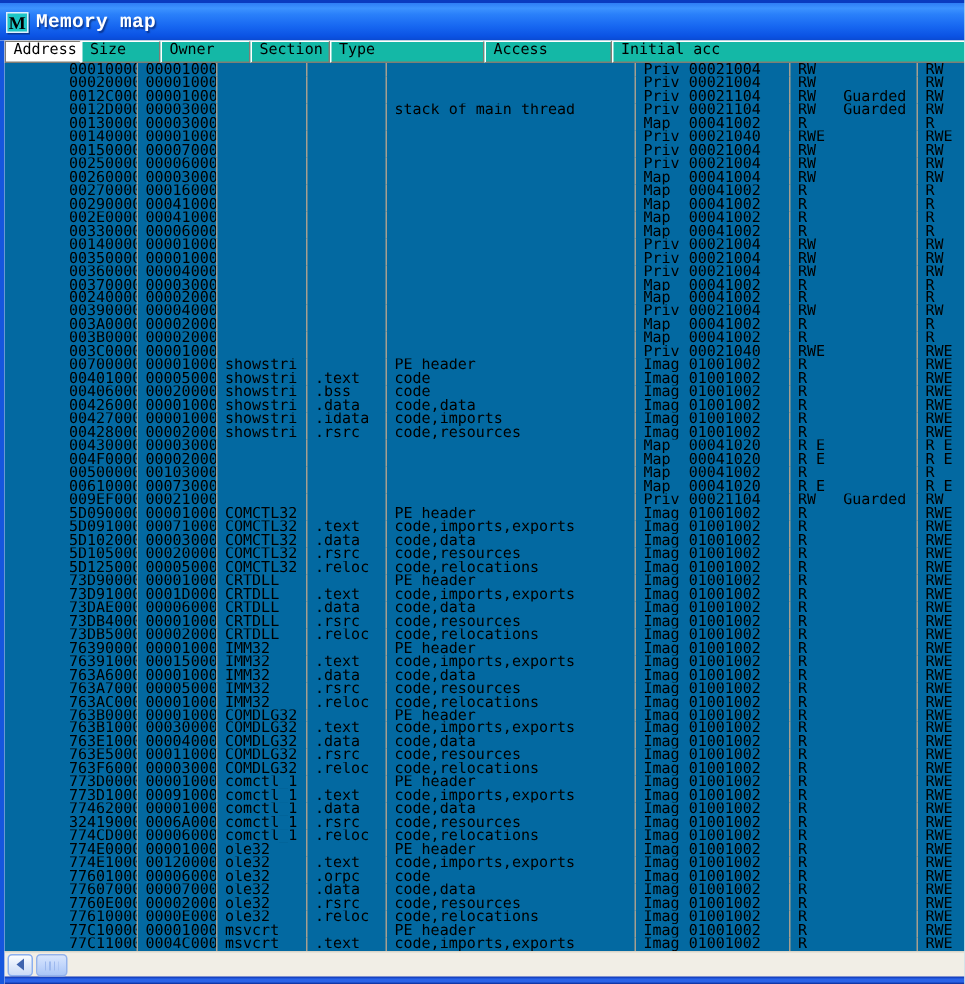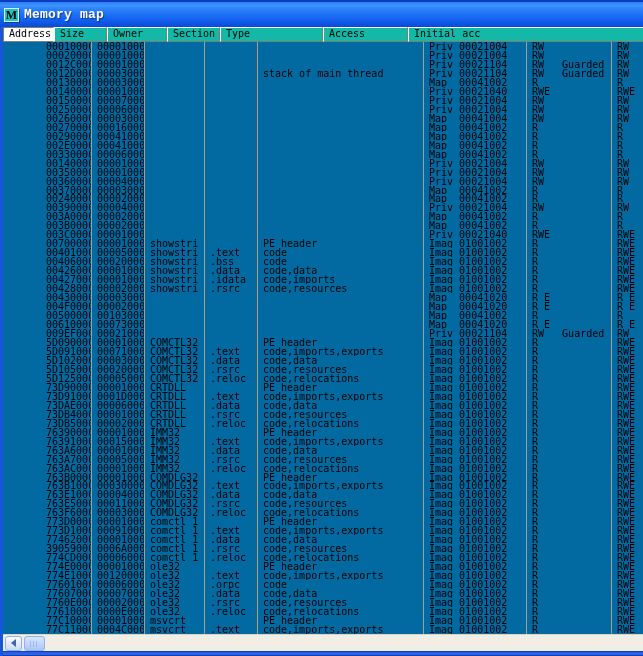--- a/index.html
+++ b/index.html
@@ -647,21 +647,21 @@
           <div class="cell col-0">77462000</div>
           <div class="cell col-1">00001000</div>
           <div class="cell col-2">comctl_1</div>
           <div class="cell col-3">.data</div>
           <div class="cell col-4">code,data</div>
           <div class="cell col-5">Imag 01001002</div>
           <div class="cell col-6">R</div>
           <div class="cell col-7">RWE</div>
         </div>
         <div class="row">
-          <div class="cell col-0">39059000</div>
+          <div class="cell col-0">32419000</div>
           <div class="cell col-1">0006A000</div>
           <div class="cell col-2">comctl_1</div>
           <div class="cell col-3">.rsrc</div>
           <div class="cell col-4">code,resources</div>
           <div class="cell col-5">Imag 01001002</div>
           <div class="cell col-6">R</div>
           <div class="cell col-7">RWE</div>
         </div>
         <div class="row">
           <div class="cell col-0">774CD000</div>

